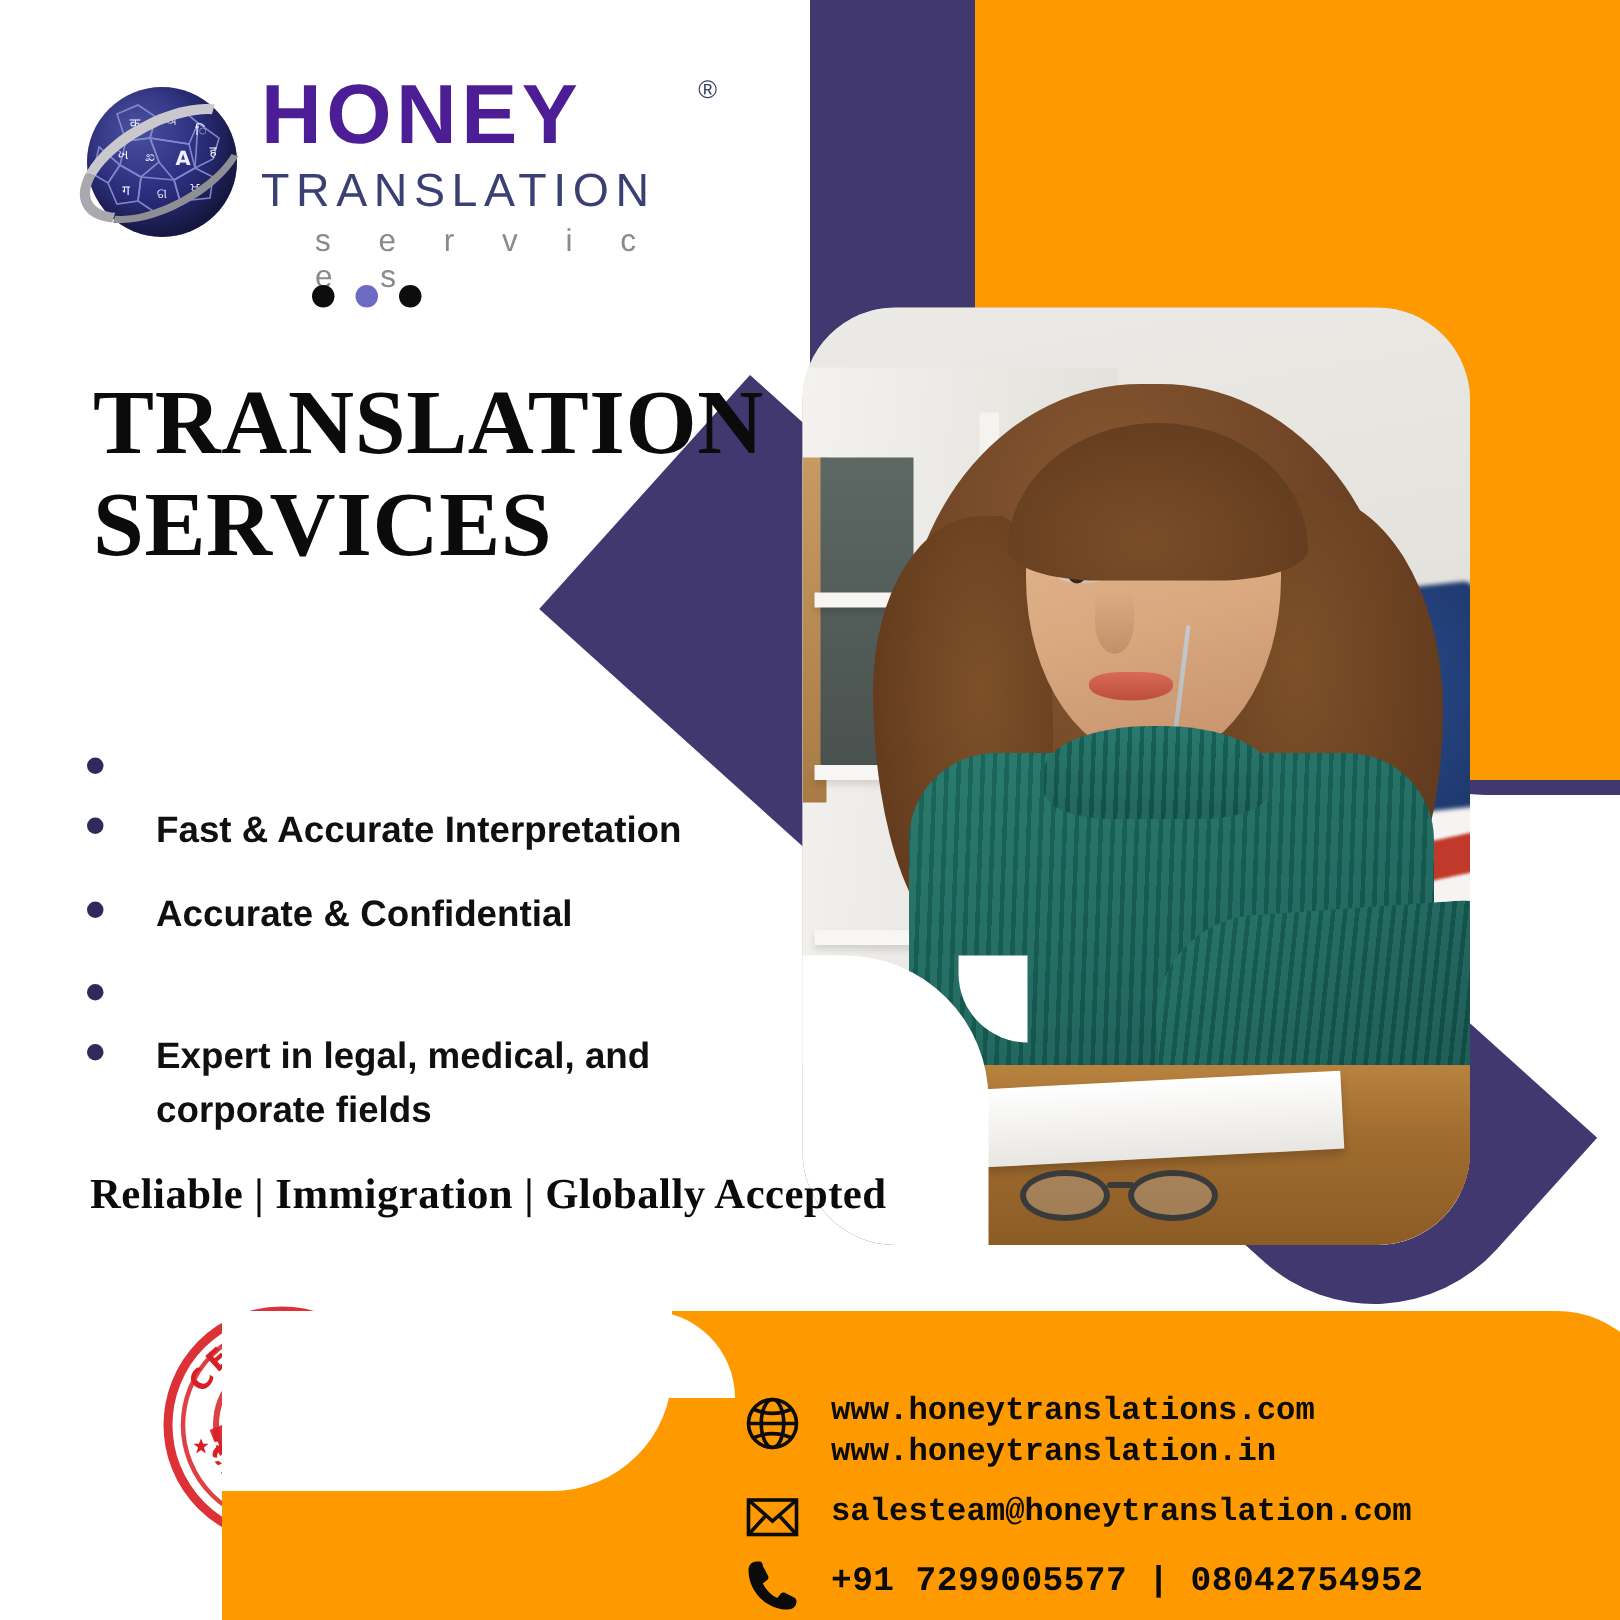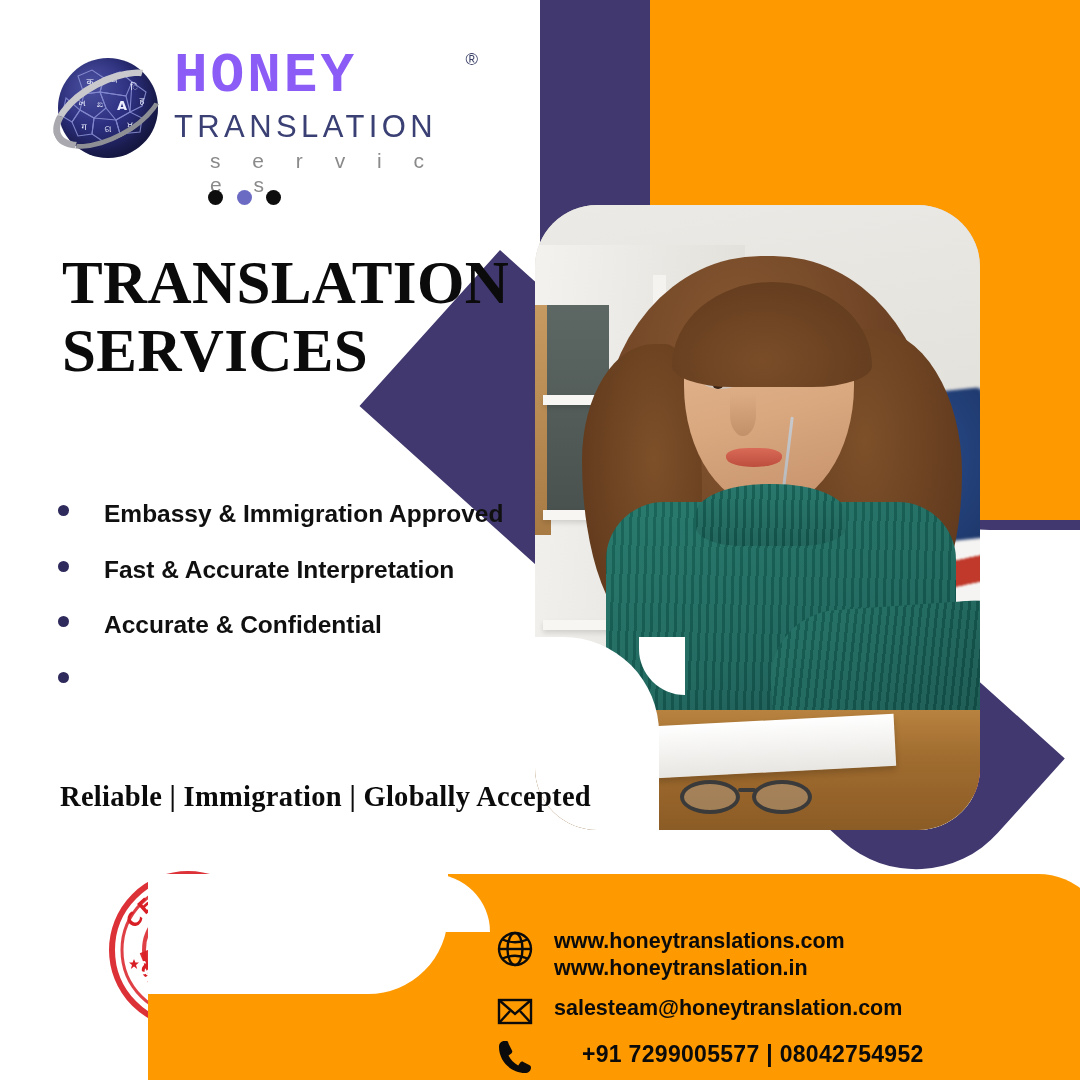--- a/index.html
+++ b/index.html
@@ -251,23 +251,23 @@
   }
   .ring2 {
     position:absolute; left:-2px; top:30px; width:118px; height:58px;
     border:5px solid transparent;
     border-bottom-color:#8e8e95;
     border-radius:50%;
     transform:rotate(-28deg);
   }
   .wordmark { position:absolute; left:122px; top:0; width:280px; }
   .wm-honey {
-    font-family:Liberation Mono, monospace;
+    font-family:Liberation Sans, sans-serif;
     font-size:56px; font-weight:700; letter-spacing:3px;
-    color:#8b5cf6; line-height:1; position:relative; display:inline-block;
+    color:#4c1d95; line-height:1; position:relative; display:inline-block;
   }
   .wm-reg {
     position:absolute; right:-24px; top:2px;
     font-family:"Liberation Sans", sans-serif;
     font-size:17px; color:#3a3f66;
   }
   .wm-translation {
     font-family:"Liberation Sans", sans-serif;
     font-size:31px; letter-spacing:4.4px; color:#3a4074;
     margin-top:5px;
@@ -341,28 +341,28 @@
   .reach-title {
     position:absolute; left:612px; top:884px;
     font-family:"Liberation Serif", serif;
     font-weight:700; font-size:31px; color:#0b0b0b;
     letter-spacing:.4px;
   }
   .contact-row { position:absolute; display:flex; align-items:flex-start; }
   .c-icon { flex:0 0 42px; width:42px; height:42px; }
   .c-text {
     margin-left:18px;
-    font-family:Liberation Sans, sans-serif;
+    font-family:Liberation Mono, monospace;
     font-weight:700; color:#0b0b0b;
   }
   .row-web  { left:494px; top:928px; }
   .row-web .c-text { font-size:21.5px; line-height:1.25; }
   .row-mail { left:494px; top:990px; }
   .row-mail .c-text { font-size:21.5px; padding-top:6px; }
-  .row-phone{ left:494px; top:1036px;gap:28px; }
+  .row-phone{ left:494px; top:1036px; }
   .row-phone .c-text { font-size:23px; padding-top:5px; letter-spacing:.3px; }
 </style>
 </head>
 <body>
 
 <div id="poster">
 
   <div class="shape-layer">
     <div class="navy-band"></div>
     <div class="navy-diag"></div>
@@ -474,32 +474,35 @@
   </div>
 
   <div class="headline">
     <div class="hl-bold">TRANSLATION</div>
     <div class="hl-bold" style="margin-top:2px;">SERVICES</div>
   </div>
 
   <div class="bullets">
     <div class="bullet-row">
       <div class="bullet-dot"></div>
-      <div class="bullet-text">Embassy &amp; Immigration Approved</div>
     </div>
     <div class="bullet-row">
       <div class="bullet-dot"></div>
       <div class="bullet-text">Fast &amp; Accurate Interpretation</div>
     </div>
     <div class="bullet-row">
       <div class="bullet-dot"></div>
       <div class="bullet-text">Accurate &amp; Confidential</div>
     </div>
     <div class="bullet-row">
       <div class="bullet-dot"></div>
+    </div>
+    <div class="bullet-row">
+      <div class="bullet-dot"></div>
+      <div class="bullet-text" style="max-width:345px;">Expert in legal, medical, and corporate fields</div>
     </div>
   </div>
 
   <div class="tagline">Reliable  |  Immigration  |  Globally Accepted</div>
 
   <div class="stamp">
     <svg viewBox="0 0 165 165" width="165" height="165" aria-hidden="true">
       <defs>
         <path id="arcTop" d="M 26 84 A 56 56 0 0 1 138 84"></path>
         <path id="arcBot" d="M 32 84 A 50 50 0 0 0 132 84"></path>

